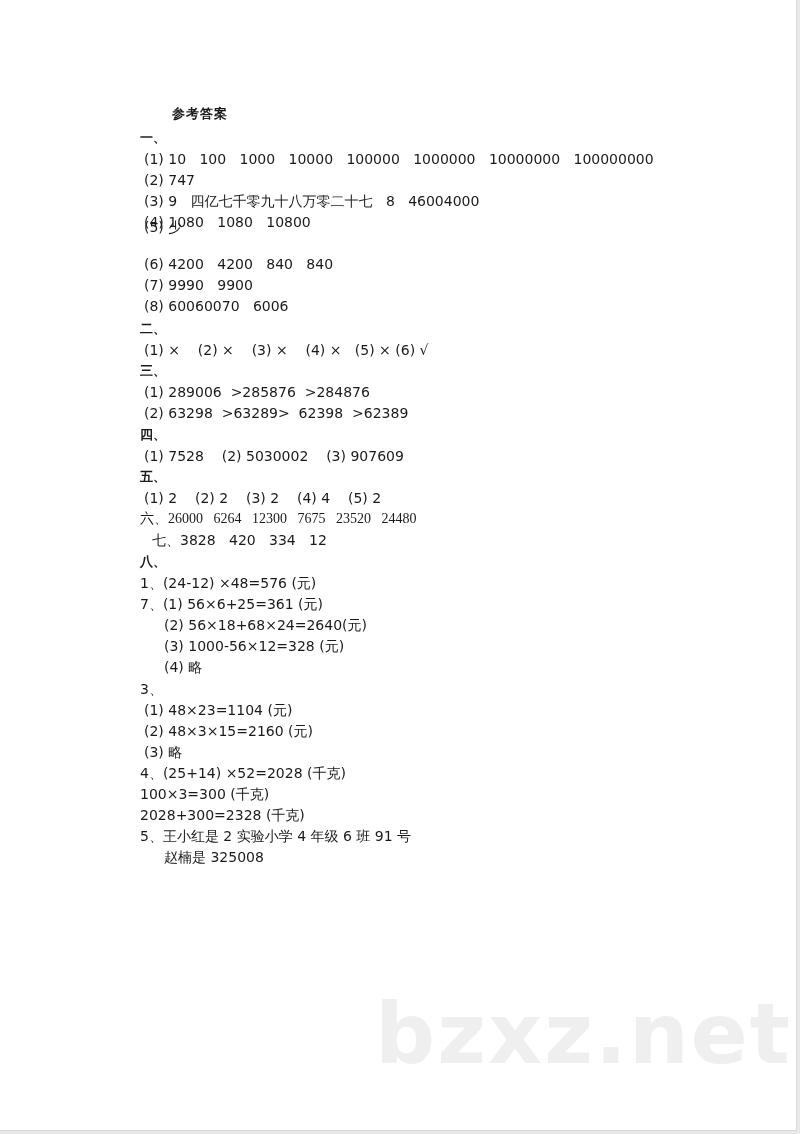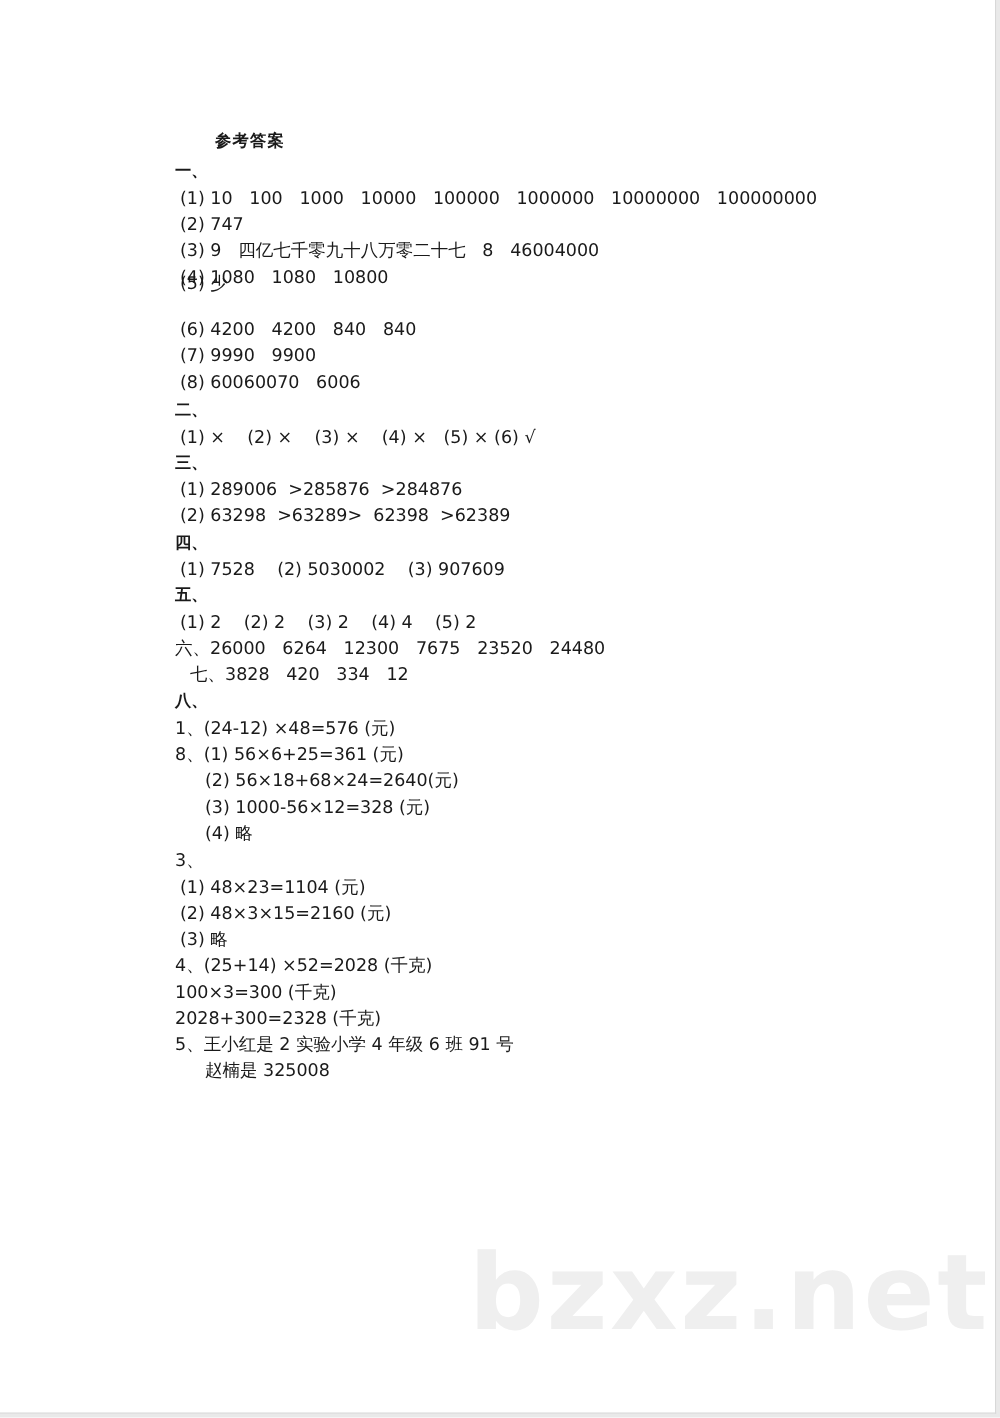--- a/index.html
+++ b/index.html
@@ -49,25 +49,25 @@
         <div class="line i1" style="top: 192px;">(8) 60060070   6006</div>
         <div class="line hd" style="top: 215px;">二、</div>
         <div class="line i1" style="top: 236px;">(1) ×    (2) ×    (3) ×    (4) ×   (5) × (6) √</div>
         <div class="line hd" style="top: 257px;">三、</div>
         <div class="line i1" style="top: 278px;">(1) 289006  &gt;285876  &gt;284876</div>
         <div class="line i1" style="top: 299px;">(2) 63298  &gt;63289&gt;  62398  &gt;62389</div>
         <div class="line hd" style="top: 321px;">四、</div>
         <div class="line i1" style="top: 342px;">(1) 7528    (2) 5030002    (3) 907609</div>
         <div class="line hd" style="top: 363px;">五、</div>
         <div class="line i1" style="top: 384px;">(1) 2    (2) 2    (3) 2    (4) 4    (5) 2</div>
-        <div class="line" style="top: 405px;">六、26000   6264   12300   7675   23520   24480</div>
+        <div class="line" style="top: 405px; font-family: Liberation Serif, serif;">六、26000   6264   12300   7675   23520   24480</div>
         <div class="line" style="top: 426px; margin-left: 12px;">七、3828   420   334   12</div>
         <div class="line hd" style="top: 448px;">八、</div>
         <div class="line" style="top: 469px;">1、(24-12) ×48=576 (元)</div>
-        <div class="line" style="top: 490px;">8、(1) 56×6+25=361 (元)</div>
+        <div class="line" style="top: 490px;">7、(1) 56×6+25=361 (元)</div>
         <div class="line i2" style="top: 511px;">(2) 56×18+68×24=2640(元)</div>
         <div class="line i2" style="top: 532px;">(3) 1000-56×12=328 (元)</div>
         <div class="line i2" style="top: 553px;">(4) 略</div>
         <div class="line" style="top: 575px;">3、</div>
         <div class="line i1" style="top: 596px;">(1) 48×23=1104 (元)</div>
         <div class="line i1" style="top: 617px;">(2) 48×3×15=2160 (元)</div>
         <div class="line i1" style="top: 638px;">(3) 略</div>
         <div class="line" style="top: 659px;">4、(25+14) ×52=2028 (千克)</div>
         <div class="line" style="top: 680px;">100×3=300 (千克)</div>
         <div class="line" style="top: 701px;">2028+300=2328 (千克)</div>

